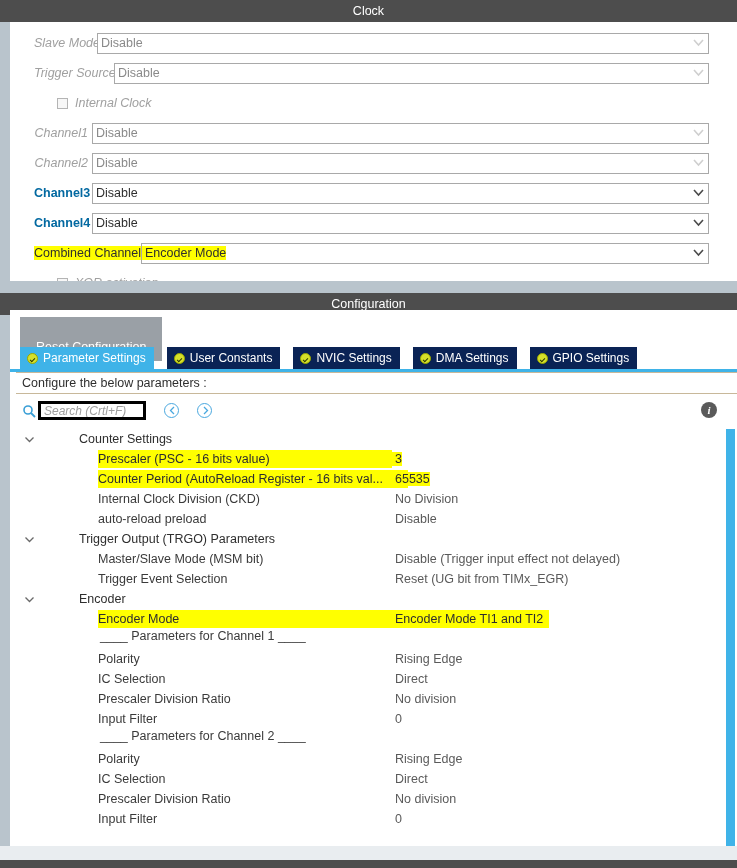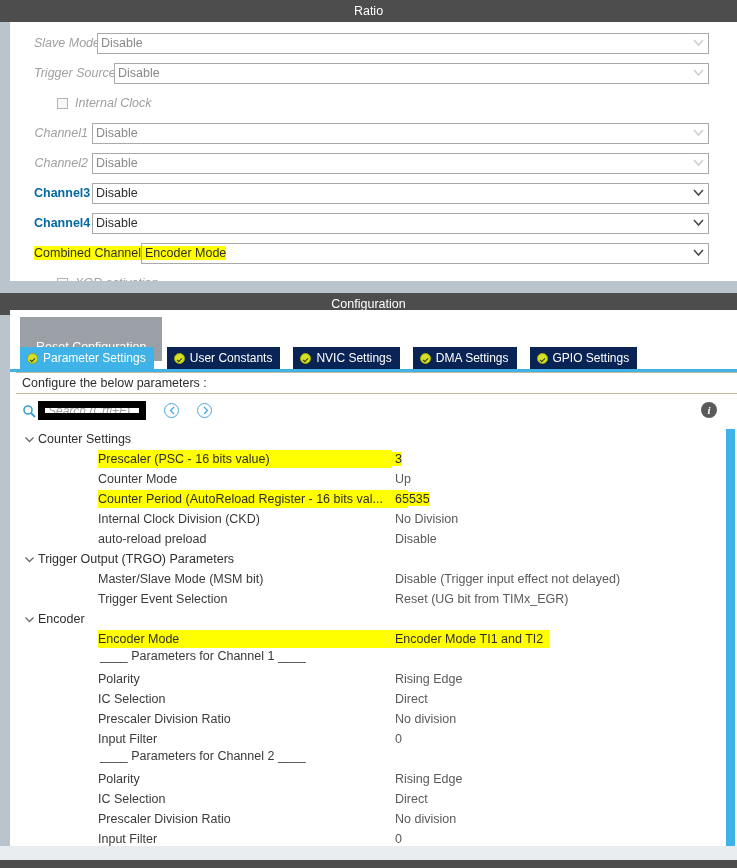--- a/index.html
+++ b/index.html
@@ -143,21 +143,21 @@
   }
 
   
   #search-row {
     height: 33px; display: flex; align-items: center;
     padding-left: 12px; position: relative;
   }
   #search-icon { width: 14px; height: 14px; margin-right: 2px; }
   #search-input {
     width: 108px; height: 19px;
-    border: 7px solid #000000;
+    border: 3px solid #000000;
     font-family: "Liberation Sans", sans-serif;
     font-size: 12px; font-style: italic;
     color: #8e8e8e;
     padding-left: 3px;
     background: #ffffff;
     outline: none;
   }
   #search-input::placeholder { color: #9e9e9e; font-style: italic; }
   .navbtn {
     width: 15px; height: 15px; border-radius: 50%;
@@ -177,21 +177,21 @@
   
   #tree {
     position: relative;
     padding-top: 2px;
     height: 432px;
     overflow: hidden;
   }
   .grp {
     display: flex; align-items: center;
     height: 20px; padding-left: 14px;
-    font-size: 12.5px; color: #2e2e2e;
+    font-size: 12.5px; color: #2e2e2e; gap: 41px;
   }
   .grp .twist { width: 14px; height: 12px; flex: none; }
   .prow {
     display: flex; align-items: center;
     height: 20px; padding-left: 76px;
     font-size: 12.5px;
     position: relative;
     margin-left: 12px;
   }
   .pname { width: 297px; color: #3a3a3a; white-space: nowrap; overflow: hidden; }
@@ -231,21 +231,21 @@
     position: absolute; bottom: 8px; left: 0; width: 737px; height: 14px;
     background: #e9edf0;
   }
 </style>
 </head>
 <body>
 
 <div id="root">
 
   <div id="mode-panel">
-    <div class="section-bar">Ratio</div>
+    <div class="section-bar">Clock</div>
     <div id="mode-body">
 
       <div class="mode-row">
         <div class="mode-label dis" style="width:63px">Slave Mode</div>
         <div class="combo">
           <span class="cval">Disable</span>
           <span class="chev">
             <svg width="11" height="9" viewBox="0 0 11 9">
                 <path d="M1 2 L5.5 7 L10 2" fill="none" stroke="#cfcfcf" stroke-width="1.6"></path>
               </svg>
@@ -404,24 +404,20 @@
                 <path d="M1.5 2.5 L5.5 6.5 L9.5 2.5" fill="none" stroke="#6a6a6a" stroke-width="1.3"></path>
               </svg>
           </span>
           <span>Counter Settings</span>
         </div>
 
         <div class="prow hl w1">
           <span class="pname">Prescaler (PSC - 16 bits value)</span>
           <span class="pval">3</span>
         </div>
-        <div class="prow">
-          <span class="pname">Counter Mode</span>
-          <span class="pval">Up</span>
-        </div>
         <div class="prow hl w2">
           <span class="pname">Counter Period (AutoReload Register - 16 bits val...</span>
           <span class="pval">65535</span>
         </div>
         <div class="prow">
           <span class="pname">Internal Clock Division (CKD)</span>
           <span class="pval">No Division</span>
         </div>
         <div class="prow">
           <span class="pname">auto-reload preload</span>

